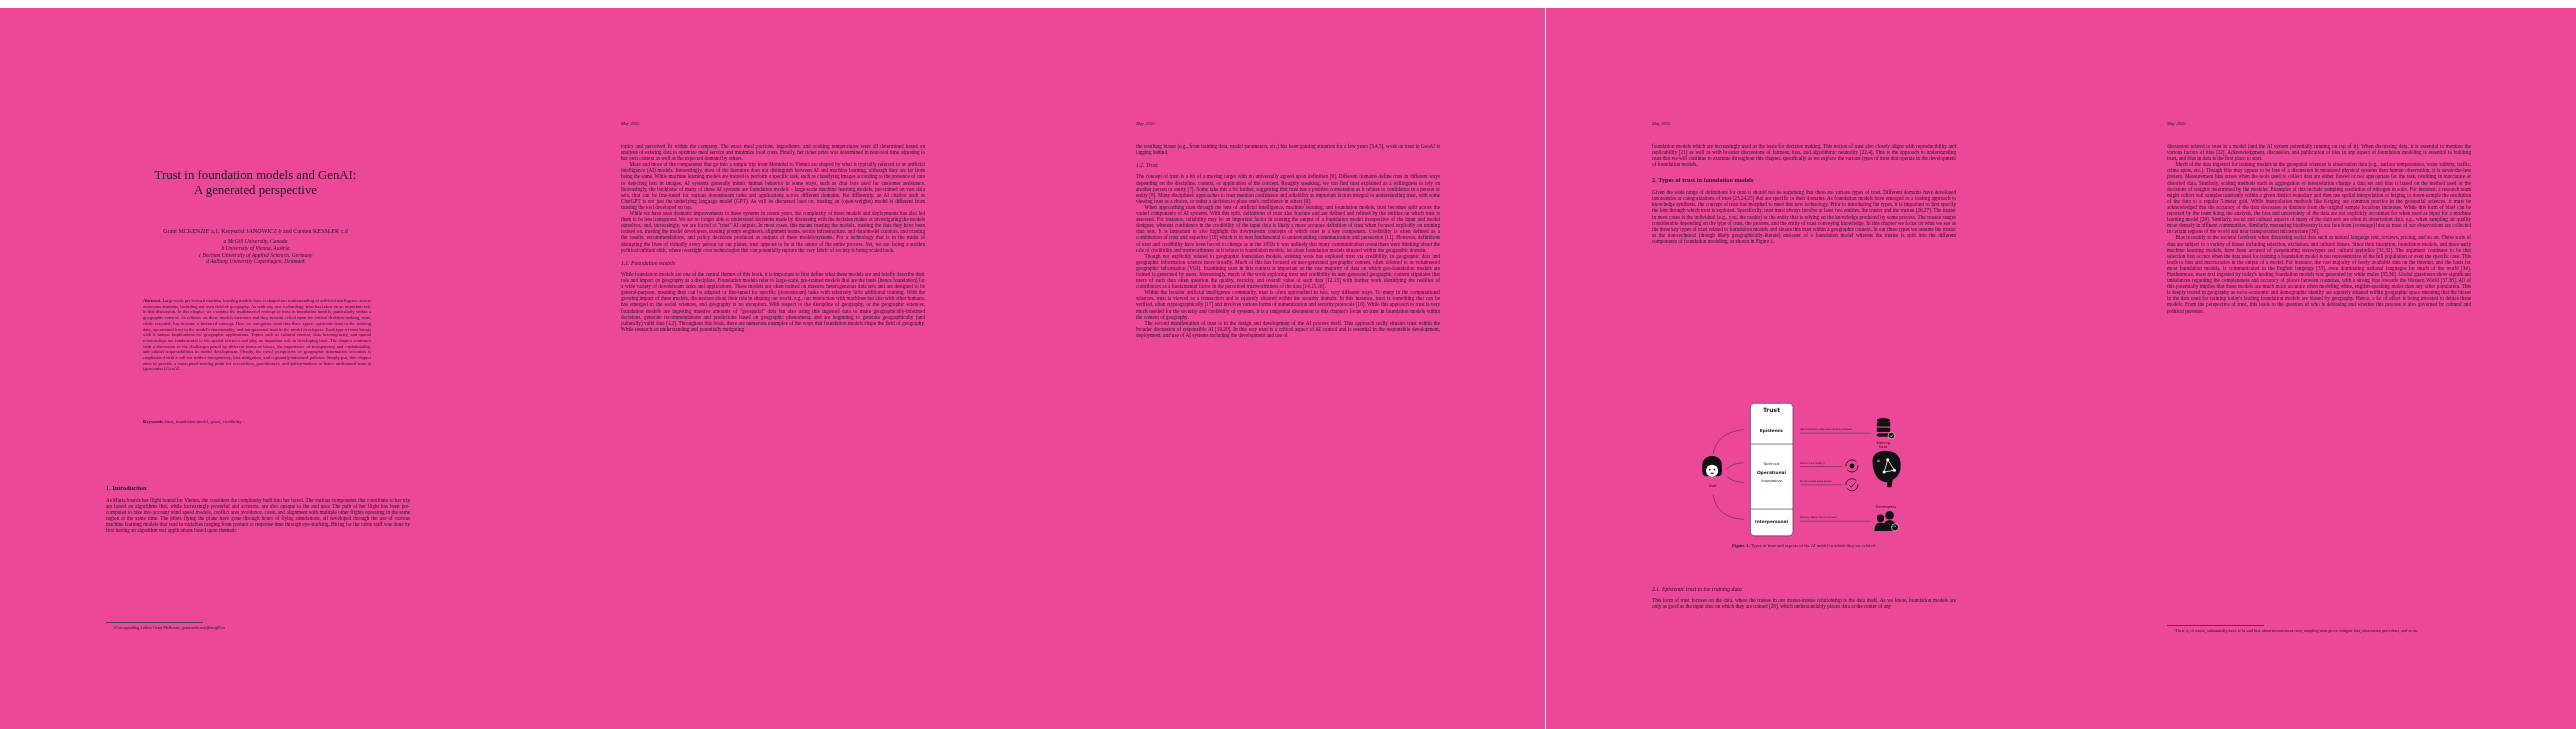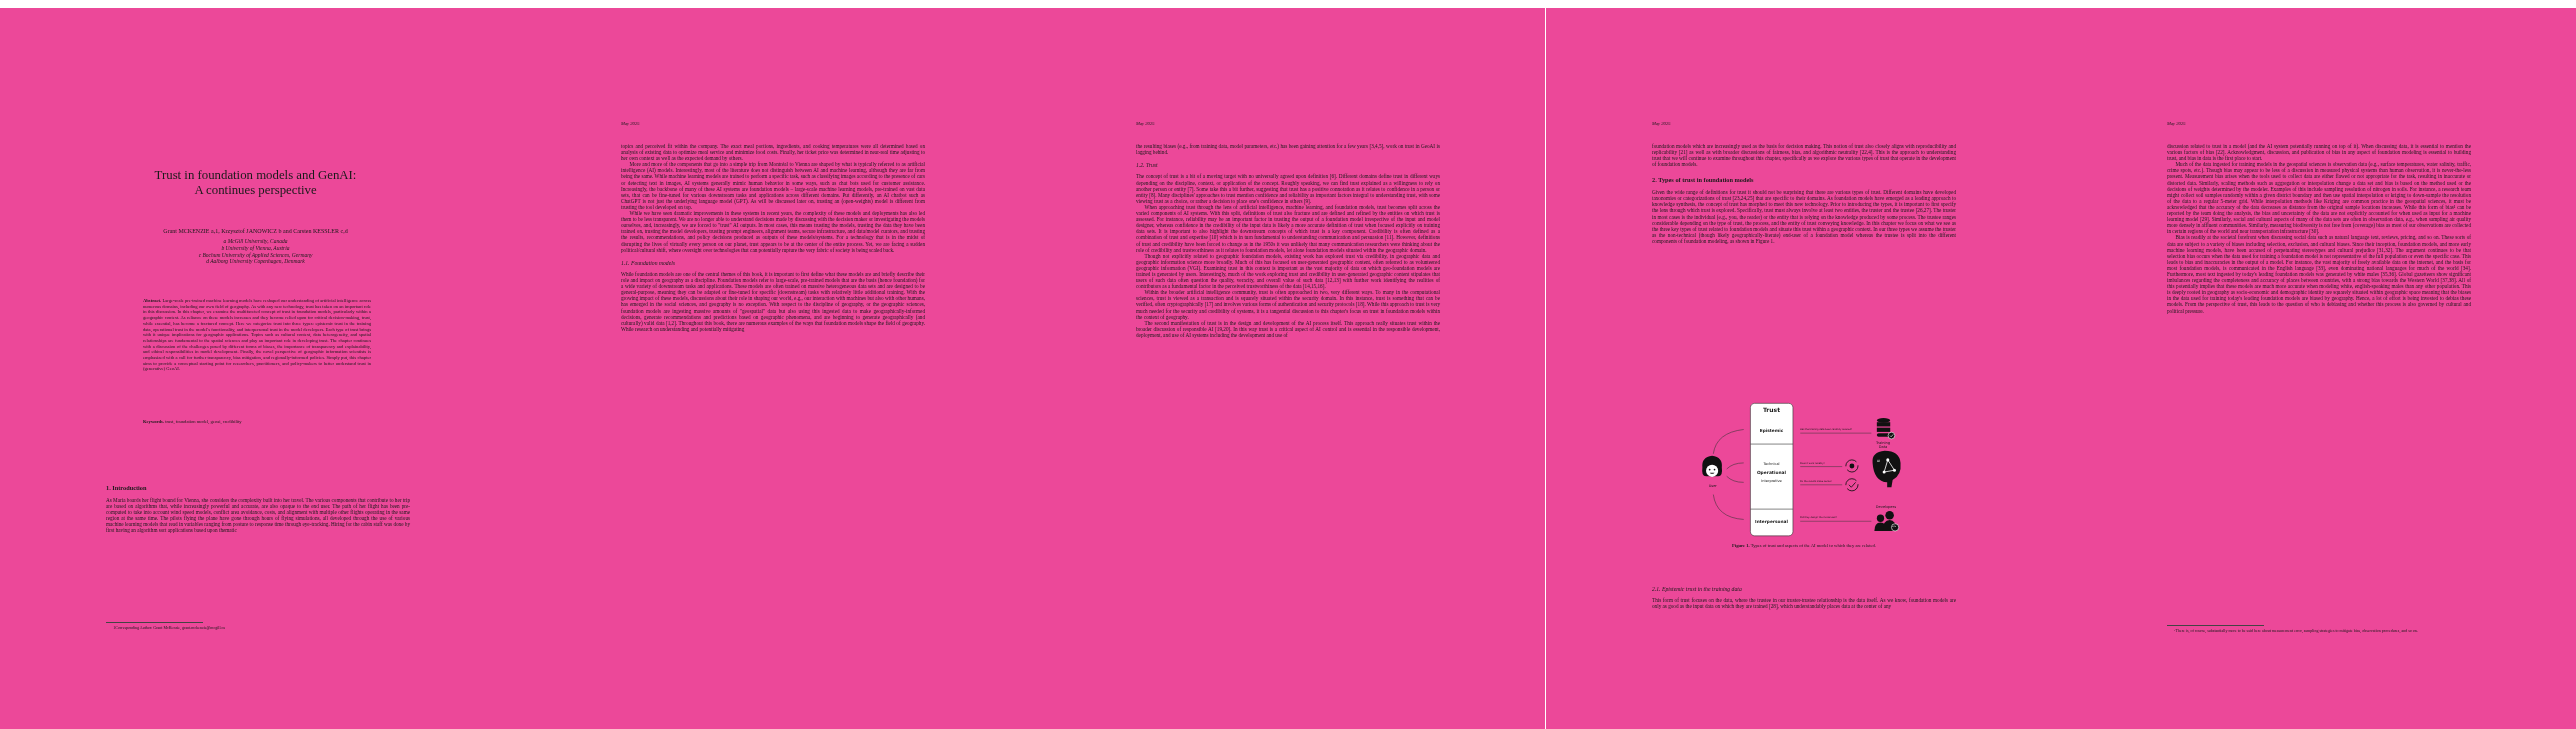--- a/index.html
+++ b/index.html
@@ -32,21 +32,21 @@
   .fig-sans { font-family:"DejaVu Sans", "Liberation Sans", sans-serif; }
 </style>
 </head>
 <body>
 
 <div class="arxiv">arXiv:2510.17942v1  [cs.CY]  20 Oct 2025</div>
 
 <div class="page p1">
   <div class="title">
     <div>Trust in foundation models and GenAI:</div>
-    <div>A continues perspective</div>
+    <div>A generated perspective</div>
   </div>
   <div class="authors">Grant MCKENZIE a,1, Krzysztof JANOWICZ b and Carsten KESSLER c,d</div>
   <div class="affil">
     <div>a McGill University, Canada</div>
     <div>b University of Vienna, Austria</div>
     <div>c Bochum University of Applied Sciences, Germany</div>
     <div>d Aalborg University Copenhagen, Denmark</div>
   </div>
   <div class="abstract">
     <b>Abstract.</b>

